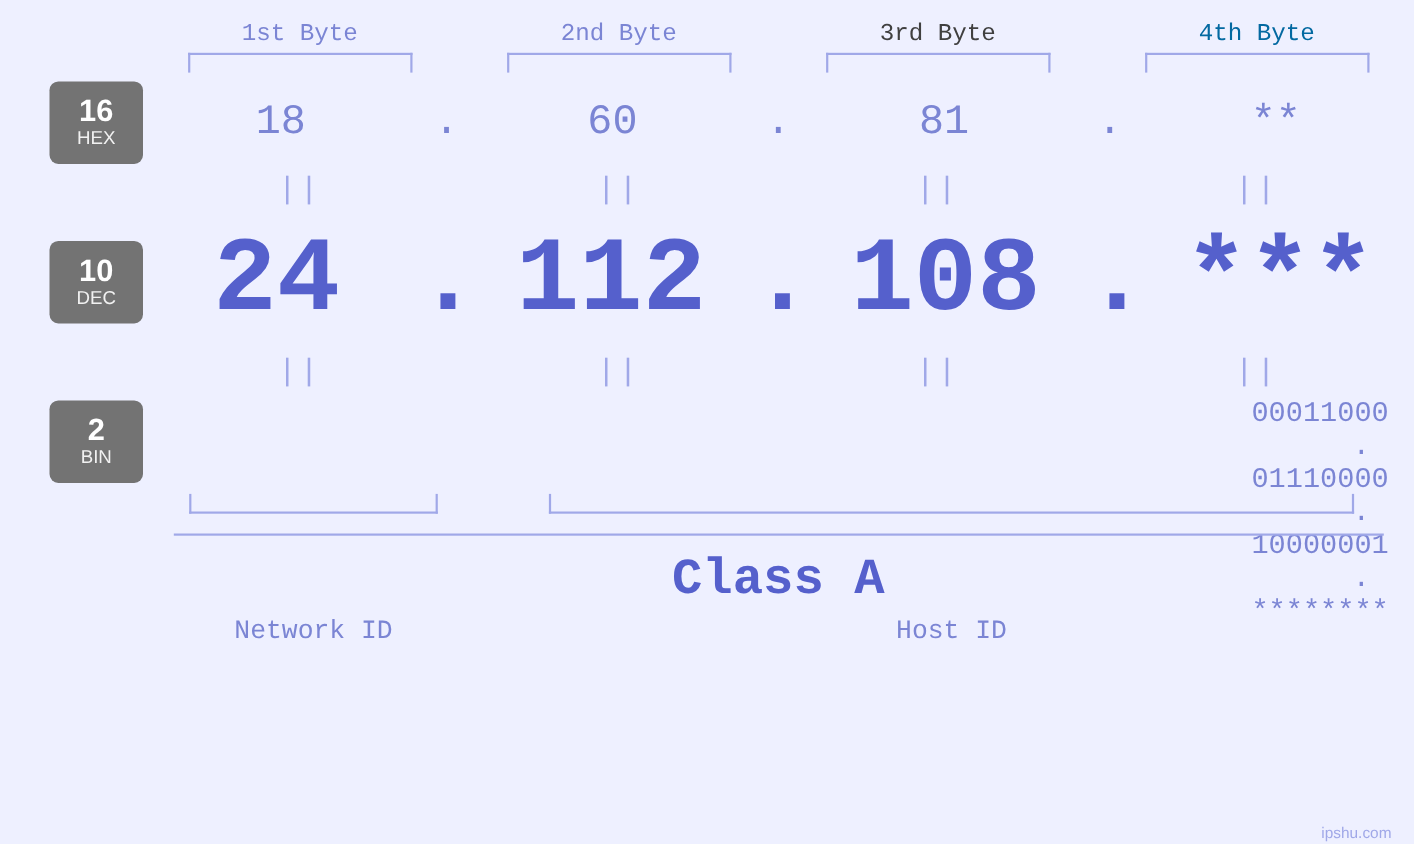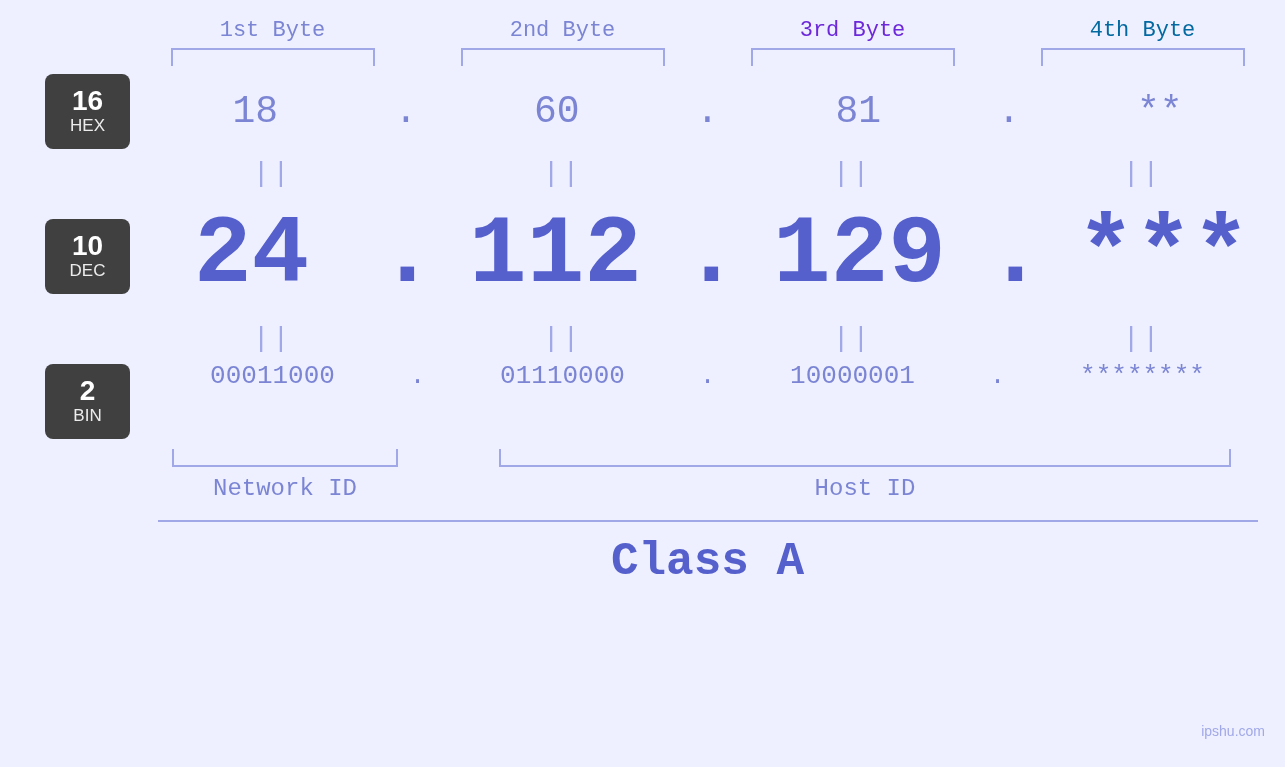--- a/index.html
+++ b/index.html
@@ -16,21 +16,21 @@
     .main-container {
       width: 1285px;
       height: 767px;
       position: relative;
       display: flex;
       flex-direction: column;
       align-items: center;
     }
 
     .label-badge {
-      background-color: #404040;
+      background-color: #737373;
       color: white;
       border-radius: 8px;
       width: 85px;
       height: 75px;
       display: flex;
       flex-direction: column;
       align-items: center;
       justify-content: center;
     }
 
@@ -100,21 +100,21 @@
       color: #a0a8e8;
       font-size: 28px;
       text-align: center;
       width: 100%;
       letter-spacing: 3px;
     }
 
     
     .watermark {
       position: absolute;
-      bottom: 28px;
+      bottom: 2px;
       right: 20px;
       color: #a0a8e8;
       font-size: 14px;
       font-family: Arial, sans-serif;
     }
 
     .data-cell {
       flex: 1;
       display: flex;
       align-items: center;
@@ -136,21 +136,21 @@
   <div style="display:flex; flex-direction:row; width:1240px; margin-top:18px; padding-left:130px;">
     <div class="data-cell">
       <span style="color:#7b85d4; font-size:22px; font-family:'Courier New',monospace;">1st Byte</span>
     </div>
     <div class="dot-cell"></div>
     <div class="data-cell">
       <span style="color:#7b85d4; font-size:22px; font-family:'Courier New',monospace;">2nd Byte</span>
     </div>
     <div class="dot-cell"></div>
     <div class="data-cell">
-      <span style="color:#6d28d9; font-size:22px; font-family:'Courier New',monospace;">3rd Byte</span>
+      <span style="color:#404040; font-size:22px; font-family:'Courier New',monospace;">3rd Byte</span>
     </div>
     <div class="dot-cell"></div>
     <div class="data-cell">
       <span style="color:#0369a1; font-size:22px; font-family:'Courier New',monospace;">4th Byte</span>
     </div>
   </div>
 
   <div style="display:flex; flex-direction:row; width:1240px; padding-left:130px; margin-top:5px;">
     <div class="data-cell">
       <div style="width:85%; height:18px; border-top:2px solid #a0a8e8; border-left:2px solid #a0a8e8; border-right:2px solid #a0a8e8;"></div>
@@ -250,21 +250,21 @@
         <div class="dot-cell">
             <span class="val-dot-dec">.</span>
           </div>
         <div class="data-cell">
             <span class="val-dec">112</span>
           </div>
         <div class="dot-cell">
             <span class="val-dot-dec">.</span>
           </div>
         <div class="data-cell">
-            <span class="val-dec">129</span>
+            <span class="val-dec">108</span>
           </div>
         <div class="dot-cell">
             <span class="val-dot-dec">.</span>
           </div>
         <div class="data-cell">
             <span class="val-dec">***</span>
           </div>
       </div>
 
       <div style="display:flex; flex-direction:row; align-items:center; height:45px;">
@@ -278,21 +278,21 @@
         <div class="dot-cell"></div>
         <div class="data-cell">
             <span class="val-equals">||</span>
           </div>
         <div class="dot-cell"></div>
         <div class="data-cell">
             <span class="val-equals">||</span>
           </div>
       </div>
 
-      <div style="display:flex; flex-direction:row; align-items:flex-start; height:80px;">
+      <div style="display:flex; flex-direction:column; align-items:flex-end; height:80px;">
         <div class="data-cell">
             <span class="val-bin">00011000</span>
           </div>
         <div class="dot-cell">
             <span class="val-dot-bin">.</span>
           </div>
         <div class="data-cell">
             <span class="val-bin">01110000</span>
           </div>
         <div class="dot-cell">
@@ -312,37 +312,37 @@
     </div>
   </div>
 
   <div style="display:flex; flex-direction:row; width:1240px; padding-left:130px; margin-top:8px;">
     <div class="data-cell">
       <div style="width:85%; height:18px; border-bottom:2px solid #a0a8e8; border-left:2px solid #a0a8e8; border-right:2px solid #a0a8e8;"></div>
     </div>
     <div class="dot-cell"></div>
     <div style="flex:3; display:flex; align-items:center; justify-content:center;">
       <div style="width:92%; height:18px; border-bottom:2px solid #a0a8e8; border-left:2px solid #a0a8e8; border-right:2px solid #a0a8e8;"></div>
-    </div>
-  </div>
-
-  <div style="display:flex; flex-direction:row; width:1240px; padding-left:130px; margin-top:8px;">
-    <div class="data-cell">
-      <span style="color:#7b85d4; font-size:24px; font-family:'Courier New',monospace;">Network ID</span>
-    </div>
-    <div class="dot-cell"></div>
-    <div style="flex:3; display:flex; align-items:center; justify-content:center;">
-      <span style="color:#7b85d4; font-size:24px; font-family:'Courier New',monospace;">Host ID</span>
     </div>
   </div>
 
   <div style="width:1100px; margin-left:130px; margin-top:18px; display:flex; flex-direction:column;">
     <div style="height:2px; background-color:#a0a8e8; width:100%;"></div>
     <div style="text-align:center; margin-top:14px;">
       <span style="color:#5560cc; font-size:46px; font-family:'Courier New',monospace; font-weight:bold;">Class A</span>
     </div>
   </div>
 
+  <div style="display:flex; flex-direction:row; width:1240px; padding-left:130px; margin-top:8px;">
+    <div class="data-cell">
+      <span style="color:#7b85d4; font-size:24px; font-family:'Courier New',monospace;">Network ID</span>
+    </div>
+    <div class="dot-cell"></div>
+    <div style="flex:3; display:flex; align-items:center; justify-content:center;">
+      <span style="color:#7b85d4; font-size:24px; font-family:'Courier New',monospace;">Host ID</span>
+    </div>
+  </div>
+
   <div class="watermark">
     <span>ipshu.com</span>
   </div>
 
 </div>
 
 </body></html>

